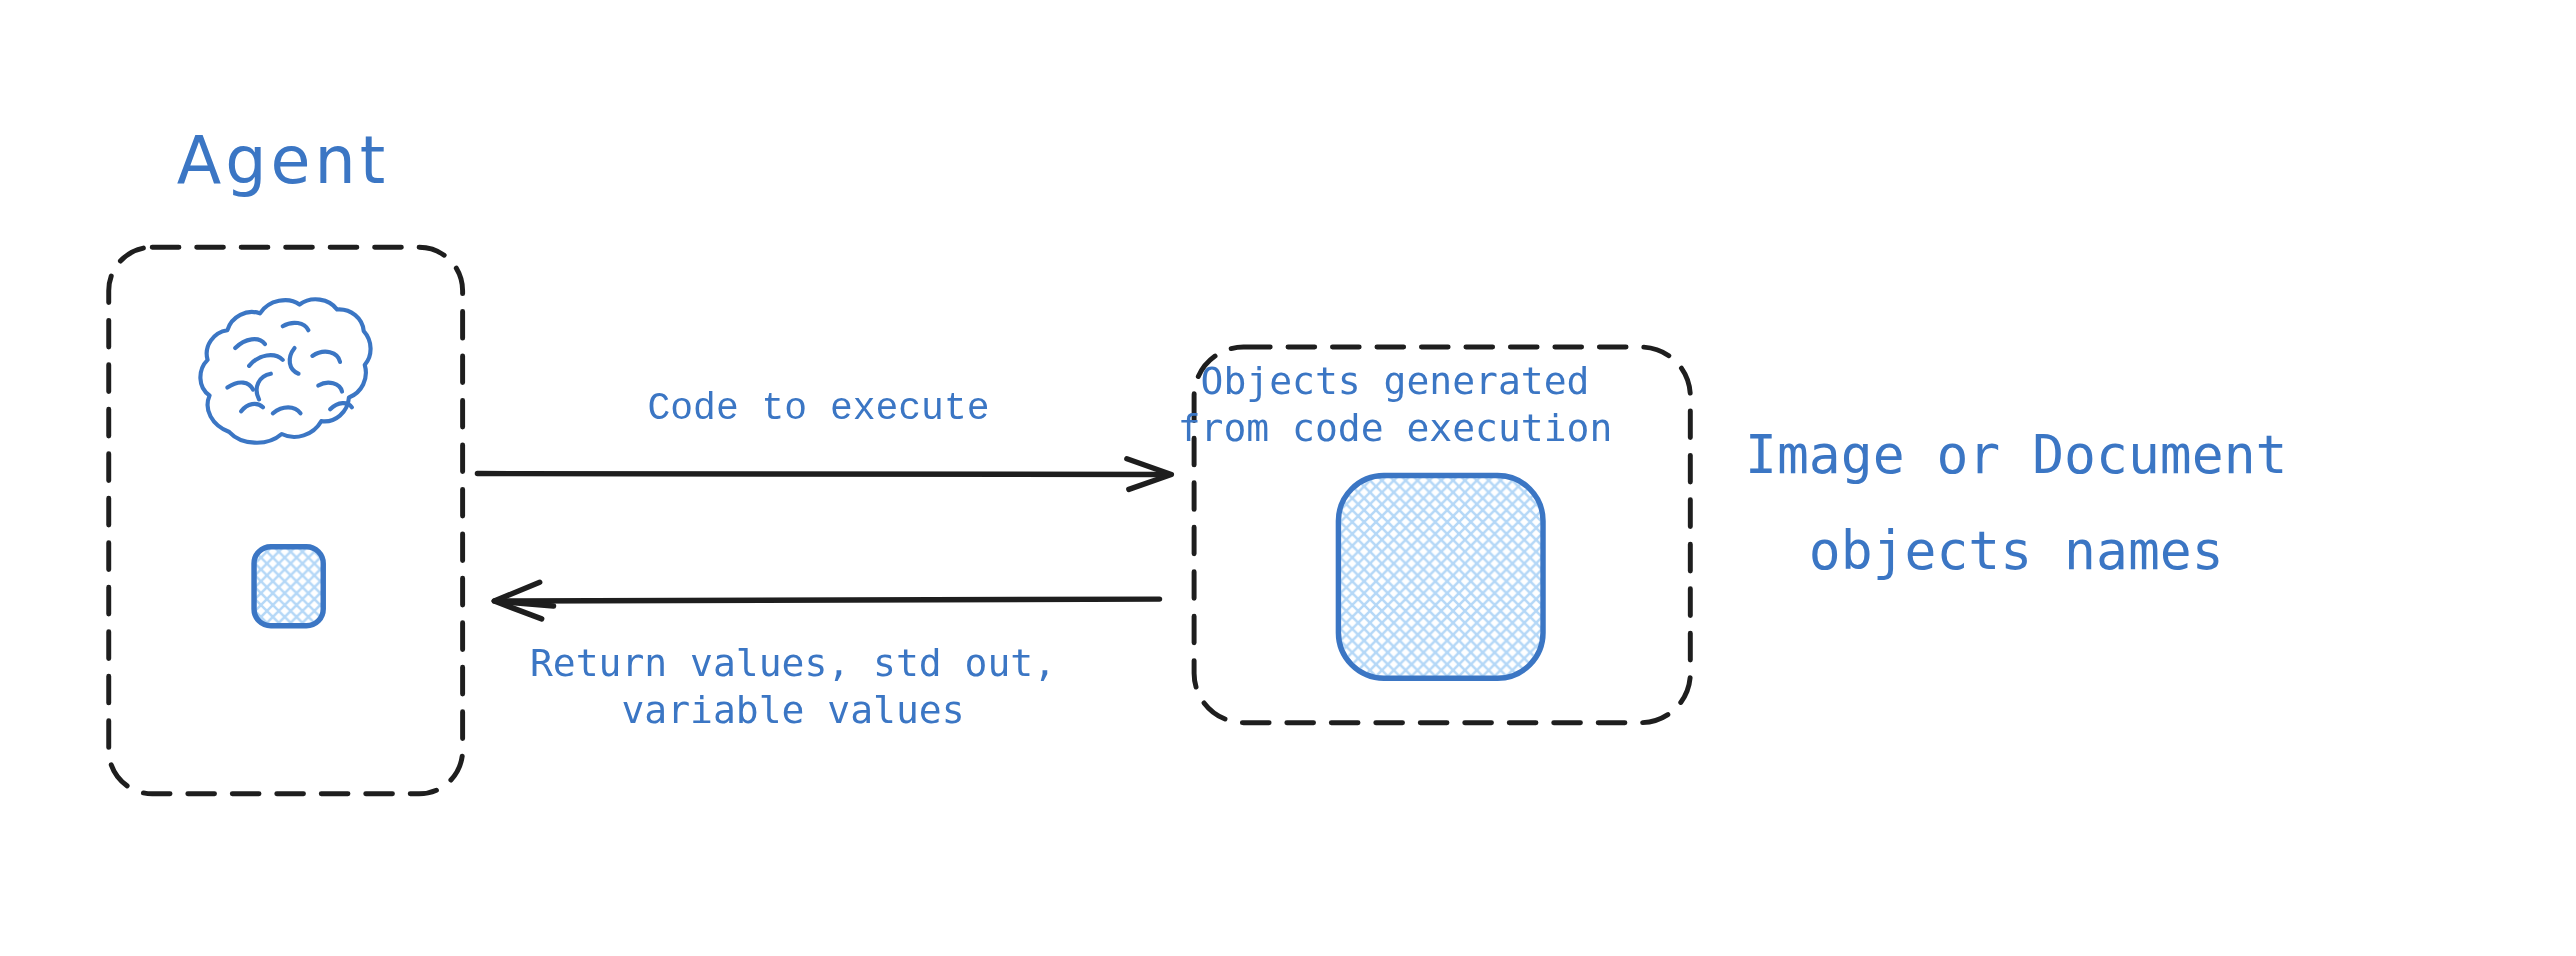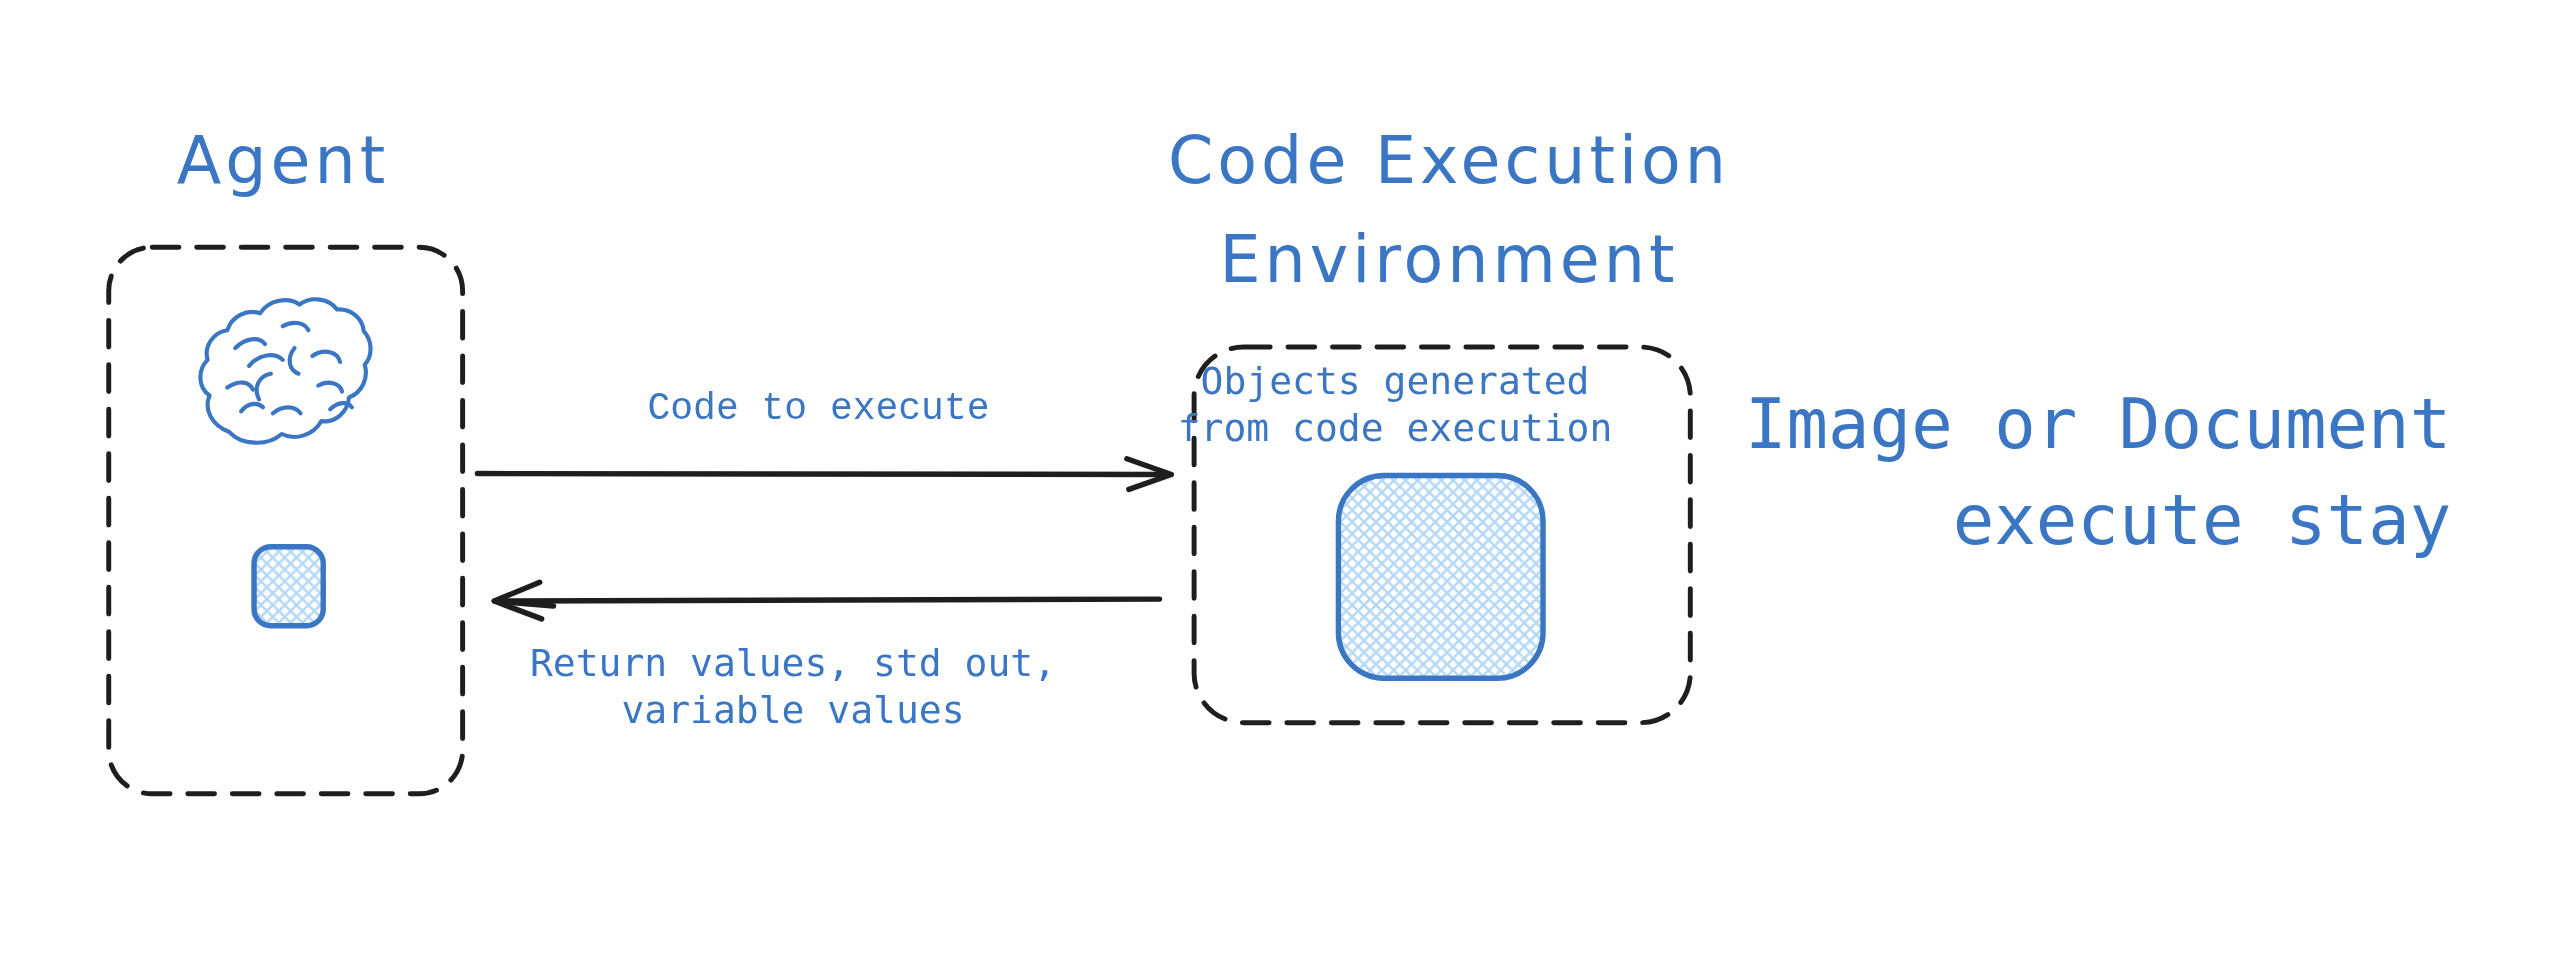--- a/index.html
+++ b/index.html
@@ -31,23 +31,24 @@
     font-size:65px;
     line-height:99px;
     letter-spacing:4px;
     text-align:center;
     white-space:nowrap;
   }
   .title span{display:block;}
   .small-label{font-size:38px;line-height:47px;text-align:center;}
   .small-label span{display:block;}
   .note{
-    font-size:69px;
+    font-size:53px;
     line-height:96px;
-    text-align:right;
+    text-align:center;
+    margin-top:31px;
   }
   .note span{display:block;}
 </style>
 </head>
 <body>
 
 <div class="canvas">
 
   <svg class="shape-layer" viewBox="0 0 2606 968" xmlns="http://www.w3.org/2000/svg">
     <defs>
@@ -101,38 +102,34 @@
       <path d="M1173,606 L510,608"></path>
       <path d="M546,589 L500,608 L548,626"></path>
       <path d="M500,608 L560,613"></path>
     </g>
   </svg>
 
   <div class="title" style="left:125px;top:111px;width:316px;">
     <span>Agent</span>
   </div>
 
-  <div class="title" style="left:1113px;top:111px;width:672px;">
-    <span>Code Execution</span>
-    <span>Environment</span>
-  </div>
 
   <div class="label small-label" style="left:591px;top:385px;width:455px;font-family:Liberation Mono, monospace;">
     <span>Code to execute</span>
   </div>
 
   <div class="label small-label" style="left:516px;top:640px;width:554px;">
     <span>Return values, std out,</span>
     <span>variable values</span>
   </div>
 
   <div class="label small-label" style="left:1150px;top:358px;width:490px;">
     <span>Objects generated</span>
     <span>from code execution</span>
   </div>
 
   <div class="label note" style="left:1745px;top:376px;">
     <span>Image or Document</span>
-    <span>execute stay</span>
+    <span>objects names</span>
   </div>
 
 </div>
 
 
 </body></html>

